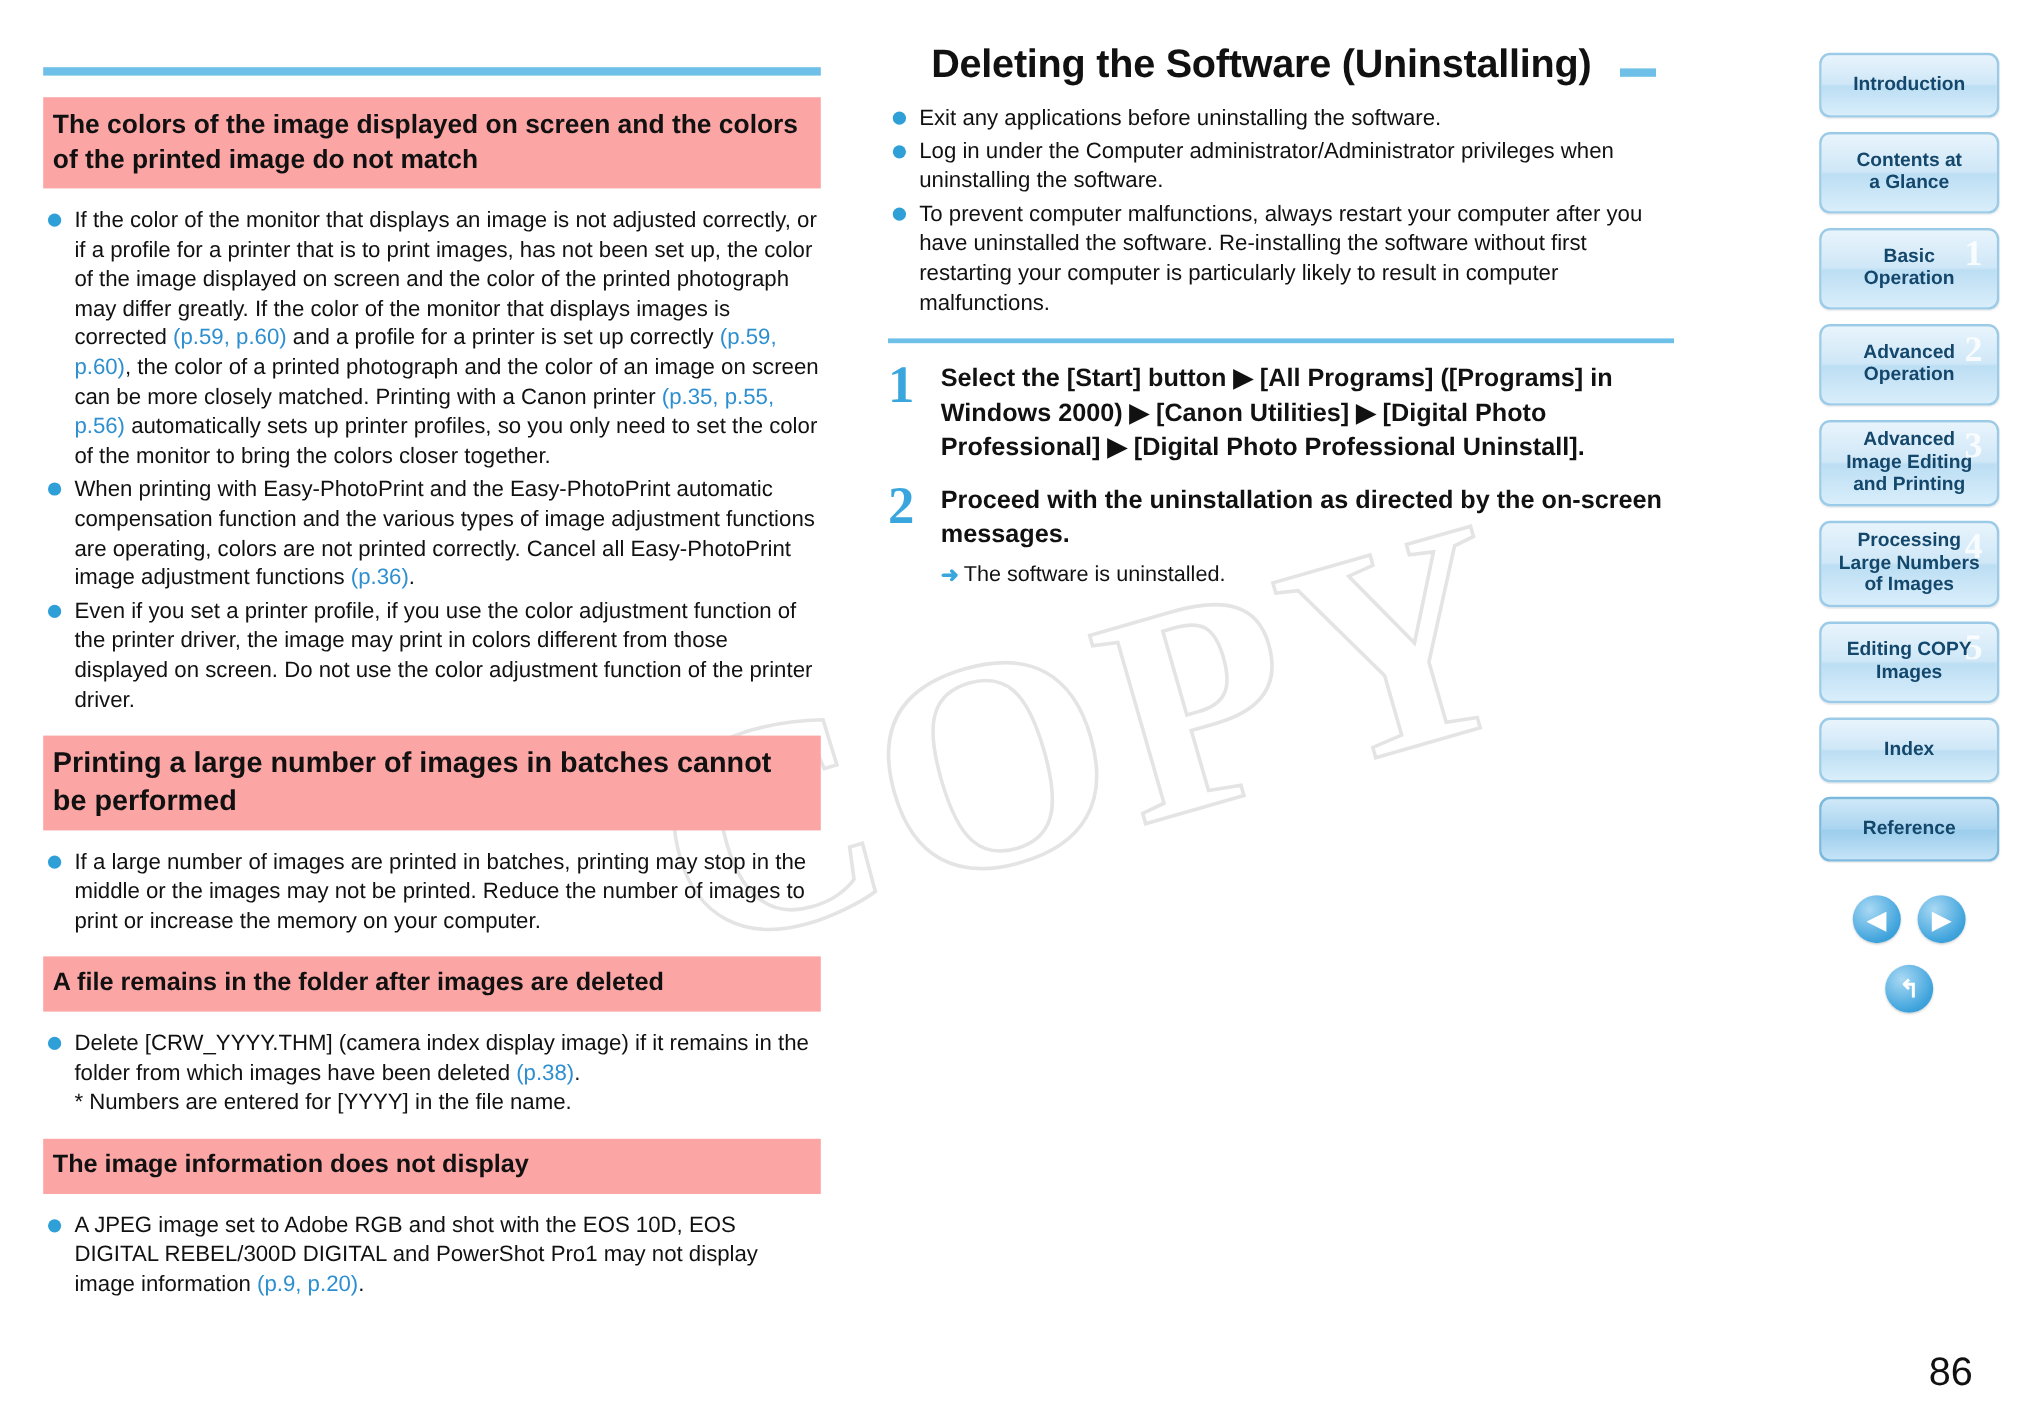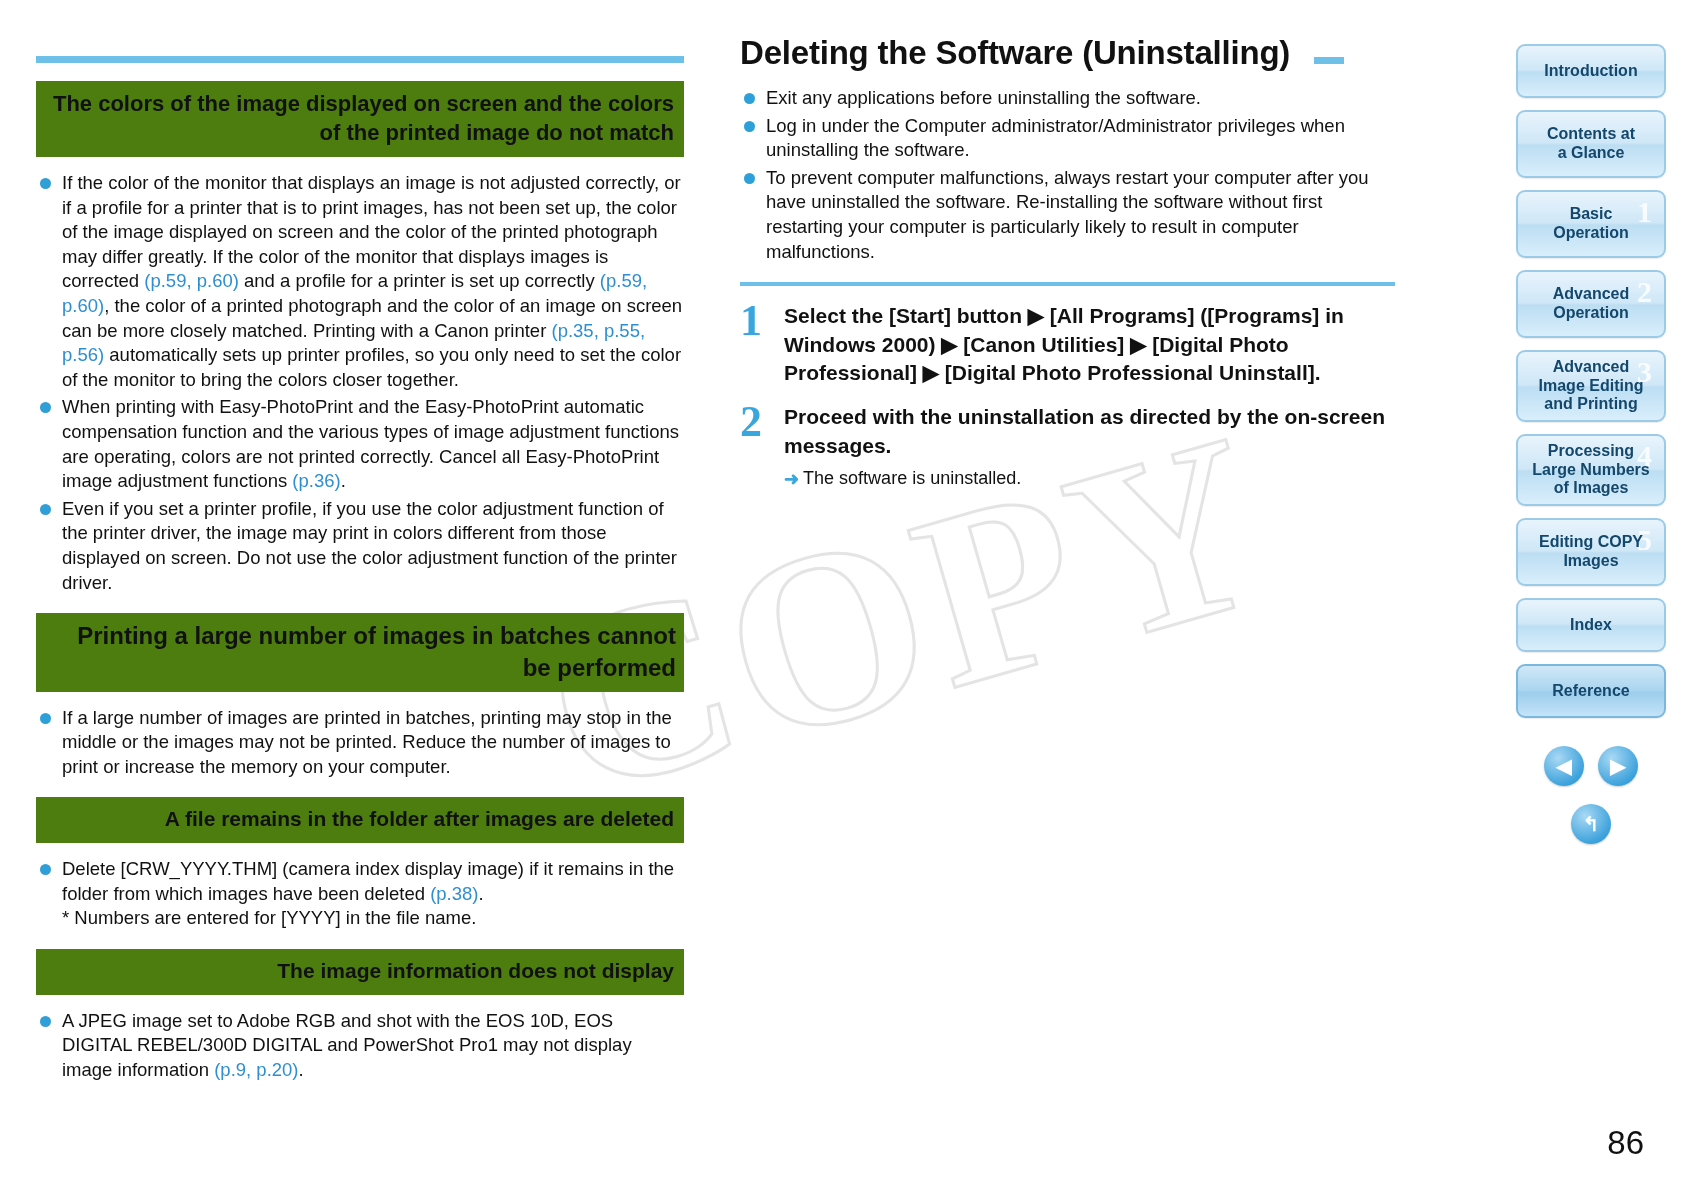--- a/index.html
+++ b/index.html
@@ -63,28 +63,27 @@
   
   .top-rule {
     height: 7px;
     background: #6ec0e8;
     width: 648px;
     margin-bottom: 18px;
   }
 
   
   .sec-head {
-    background: #4d7c0f;
+    background: #fca5a5;
     padding: 8px 10px 10px 8px;
     font-weight: bold;
     font-size: 22px;
     line-height: 1.32;
     color: #111;
     margin-bottom: 14px;
-    text-align: right;
   }
   .sec-head.small {
     font-size: 24px;
     padding: 7px 8px 8px 8px;
   }
   .sec-head.mid {
     font-size: 21px;
   }
 
   
@@ -121,21 +120,21 @@
 
   
   h1.title {
     font-size: 33px;
     font-weight: bold;
     margin: 0 0 8px 0;
     color: #111;
     letter-spacing: -0.2px;
     display: inline-block;
   }
-  .title-wrap { display: flex; align-items: center; gap: 24px; }
+  .title-wrap { display: flex; align-items: center; gap: 24px; margin-left: 36px; }
   .title-dash {
     width: 30px; height: 7px; background: #6ec0e8; display: inline-block;
     margin-top: 6px;
   }
   ul.bl.right li { font-size: 18.5px; }
   .hr-blue {
     height: 4px;
     background: #6ec0e8;
     margin: 14px 0 14px 0;
     width: 655px;

